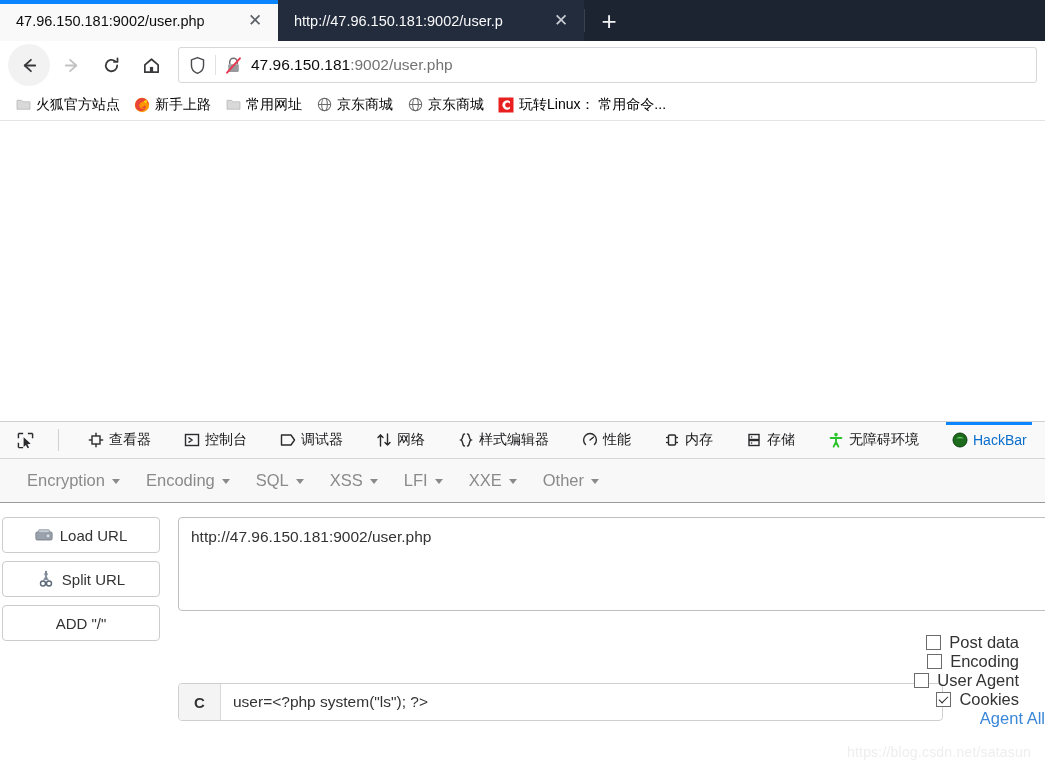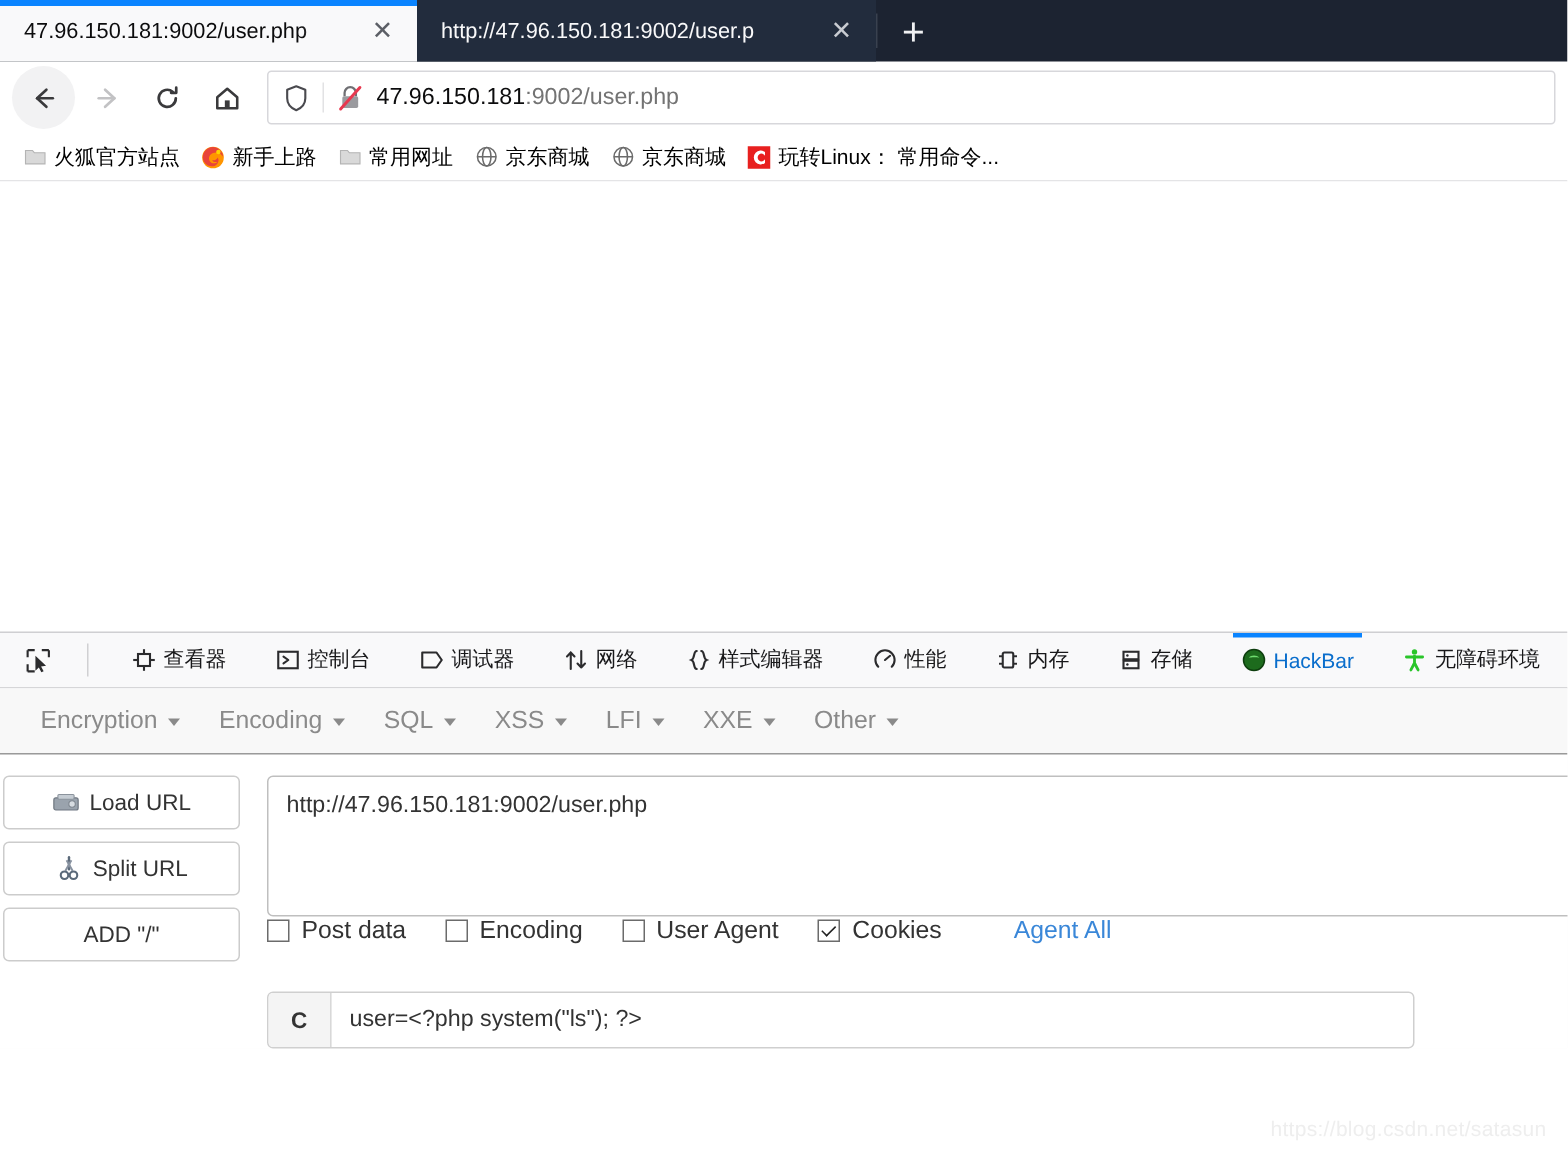--- a/index.html
+++ b/index.html
@@ -249,23 +249,25 @@
     border-radius: 4px;
     background: #fff;
     padding: 9px 12px;
     font-size: 15.5px;
     color: #333;
     line-height: 1.3;
     overflow: hidden;
   }
   .hb-checkrow {
     display: flex;
-    align-items: flex-start;
+    align-items: flex-end;
     gap: 0px;
+    margin-top: 22px;
     height: 24px;
+    flex-direction: column;
   }
   .hb-check {
     display: flex; align-items: center; gap: 8px;
     font-size: 16.5px; color: #333;
     margin-right: 26px;
     white-space: nowrap;
   }
   .cbox {
     width: 15px; height: 15px;
     border: 1px solid #6b6b6b;
@@ -538,40 +540,40 @@
         <svg width="16" height="16" viewBox="0 0 16 16">
           <rect x="3" y="2.5" width="10" height="5" fill="none" stroke="#2b2b2d" stroke-width="1.4"></rect>
           <rect x="3" y="8.5" width="10" height="5" fill="none" stroke="#2b2b2d" stroke-width="1.4"></rect>
           <circle cx="5.6" cy="5" r="0.8" fill="#2b2b2d"></circle>
           <circle cx="5.6" cy="11" r="0.8" fill="#2b2b2d"></circle>
         </svg>
       </span>
       <span>存储</span>
     </div>
 
+    <div class="dt-tab">
+      <span class="dt-ico">
+        <svg width="16" height="16" viewBox="0 0 16 16">
+          <circle cx="8" cy="2.6" r="1.8" fill="#2ac52a"></circle>
+          <path d="M2.6 6 H13.4" stroke="#2ac52a" stroke-width="1.9" stroke-linecap="round"></path>
+          <path d="M8 5.4 V10 M8 10 L5.6 14.6 M8 10 L10.4 14.6" stroke="#2ac52a" stroke-width="1.9" stroke-linecap="round" fill="none"></path>
+        </svg>
+      </span>
+      <span>无障碍环境</span>
+    </div>
+
     <div class="dt-tab active">
       <span class="dt-ico">
         <svg width="16" height="16" viewBox="0 0 16 16">
           <circle cx="8" cy="8" r="7" fill="#1d6b1d"></circle>
           <circle cx="8" cy="8" r="7" fill="none" stroke="#0d3d0d" stroke-width="1"></circle>
           <path d="M4.5 6.5 C6 4.5 10 4.5 11.5 6.5 C10 6 6 6 4.5 6.5 Z" fill="#6fdc6f"></path>
         </svg>
       </span>
       <span>HackBar</span>
-    </div>
-
-    <div class="dt-tab">
-      <span class="dt-ico">
-        <svg width="16" height="16" viewBox="0 0 16 16">
-          <circle cx="8" cy="2.6" r="1.8" fill="#2ac52a"></circle>
-          <path d="M2.6 6 H13.4" stroke="#2ac52a" stroke-width="1.9" stroke-linecap="round"></path>
-          <path d="M8 5.4 V10 M8 10 L5.6 14.6 M8 10 L10.4 14.6" stroke="#2ac52a" stroke-width="1.9" stroke-linecap="round" fill="none"></path>
-        </svg>
-      </span>
-      <span>无障碍环境</span>
     </div>
   </div>
 
   <div class="hb">
     <div class="hb-menubar">
       <div class="hb-menu">
         <span>Encryption</span>
         <span class="caret"></span>
       </div>
       <div class="hb-menu">

